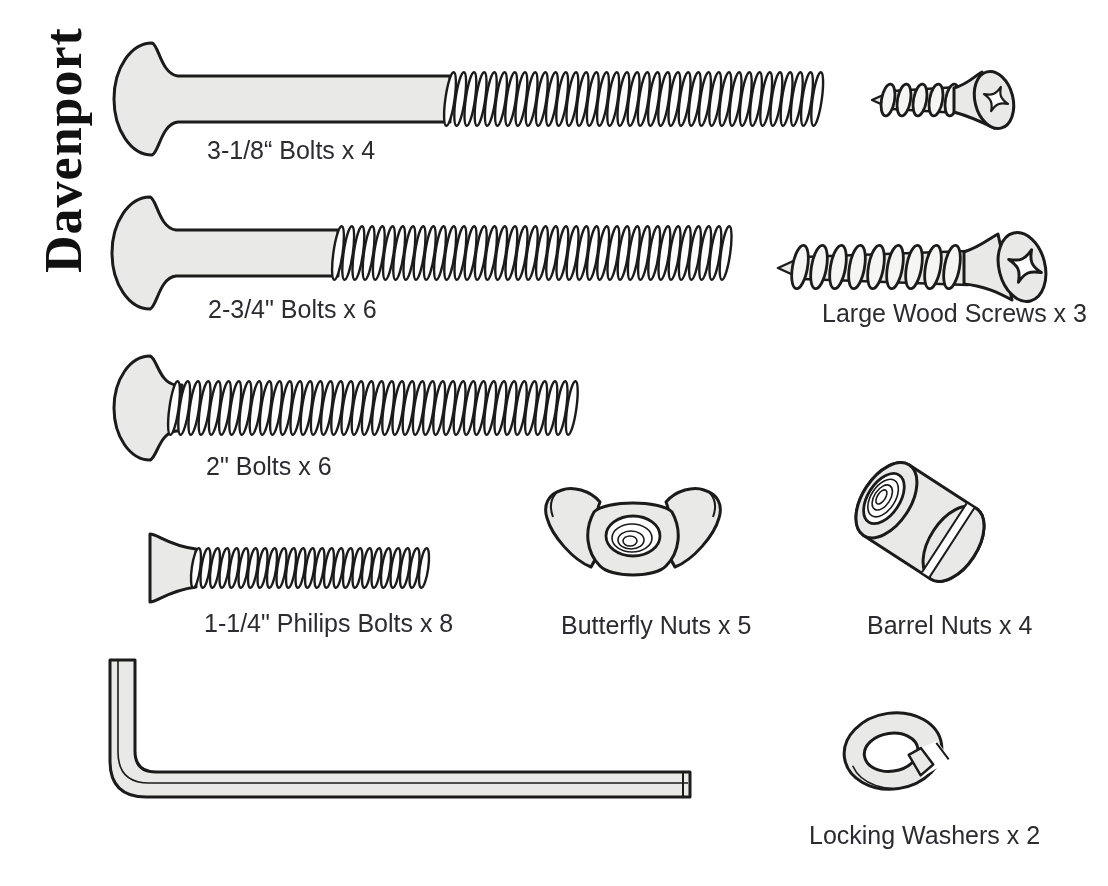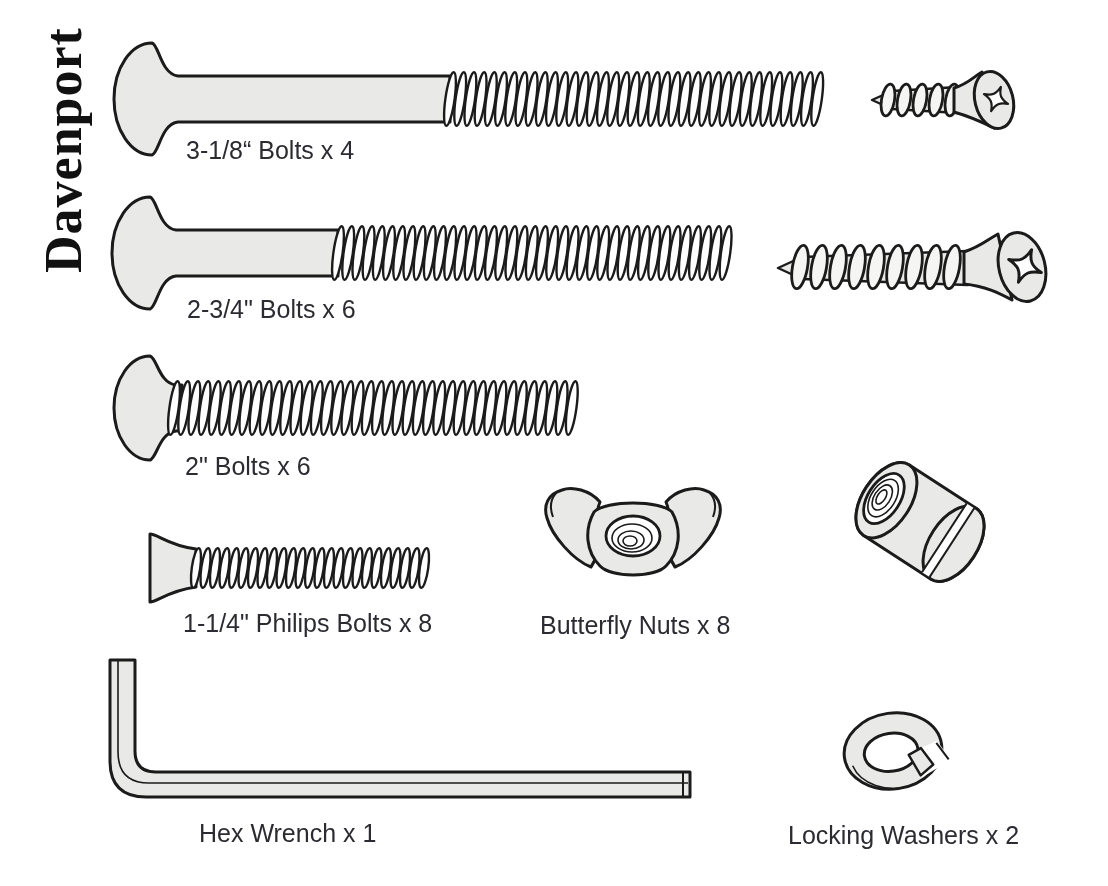--- a/index.html
+++ b/index.html
@@ -13,21 +13,21 @@
     position:absolute;left:-66px;top:110px;width:260px;height:80px;
     line-height:80px;text-align:center;
     transform:rotate(-90deg);
     font-family:"Liberation Serif", serif;font-weight:600;
     font-size:52px;letter-spacing:1px;color:#111111;
     white-space:nowrap;
   }
   .plabel{
     position:absolute;
     font-size:25px;line-height:32px;color:#2b2b31;
-    white-space:nowrap;letter-spacing:0px;
+    white-space:nowrap;letter-spacing:0px;margin-left:21px;
   }
   svg{position:absolute;left:0;top:0;}
   .part{fill:#e9e9e7;stroke:#1b1b1b;stroke-width:3;stroke-linejoin:round;}
   .part-thin{fill:#e9e9e7;stroke:#1b1b1b;stroke-width:2.4;stroke-linejoin:round;}
   .thread ellipse{fill:#ffffff;stroke:#1b1b1b;stroke-width:2.4;}
   .coil ellipse{fill:#f5f5f3;stroke:#1b1b1b;stroke-width:2.8;}
   .hole{fill:#ffffff;stroke:#1b1b1b;stroke-width:2.8;}
   .tline{fill:none;stroke:#1b1b1b;stroke-width:1.6;}
   .dline{fill:none;stroke:#1b1b1b;stroke-width:2;}
   .star{fill:#ffffff;stroke:#1b1b1b;stroke-width:2.2;stroke-linejoin:round;}
@@ -274,19 +274,20 @@
       <path class="tline" d="M851,760 A47,36 0 0 0 906,788"></path>
       <path d="M908,756 L938,747 L949,768 L918,781 Z" fill="#ffffff" stroke="none"></path>
       <path class="part-thin" d="M908,757 L921,752 L931,770 L917,779 Z"></path>
       <path class="dline" d="M937,749 L947,767" stroke-width="2.6"></path>
     </g>
 
   </svg>
 
   <div class="plabel" style="left:186px;top:134px">3-1/8“ Bolts x 4</div>
   <div class="plabel" style="left:187px;top:293px">2-3/4" Bolts x 6</div>
+  <div class="plabel" style="left:801px;top:297px">Large Wood Screws x 3</div>
   <div class="plabel" style="left:185px;top:450px">2" Bolts x 6</div>
   <div class="plabel" style="left:183px;top:607px">1-1/4" Philips Bolts x 8</div>
-  <div class="plabel" style="left:540px;top:609px">Butterfly Nuts x 8</div>
-  <div class="plabel" style="left:199px;top:817px">Hex Wrench x 1</div>
+  <div class="plabel" style="left:540px;top:609px">Butterfly Nuts x 5</div>
+  <div class="plabel" style="left:846px;top:609px">Barrel Nuts x 4</div>
   <div class="plabel" style="left:788px;top:819px">Locking Washers x 2</div>
 
 </div>
 
 </body></html>

